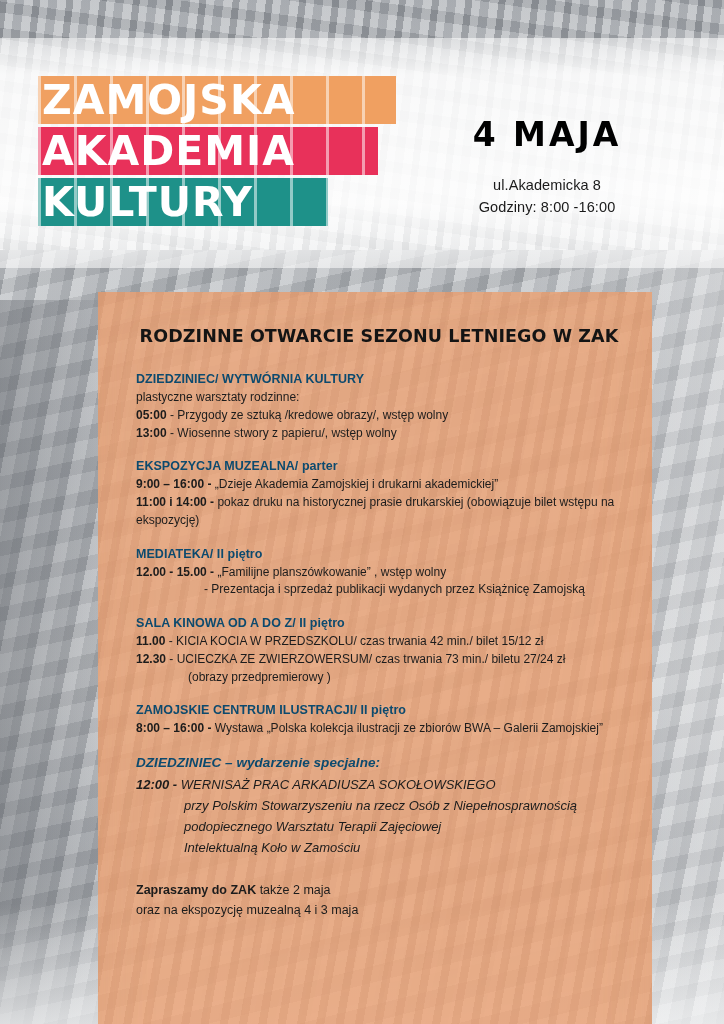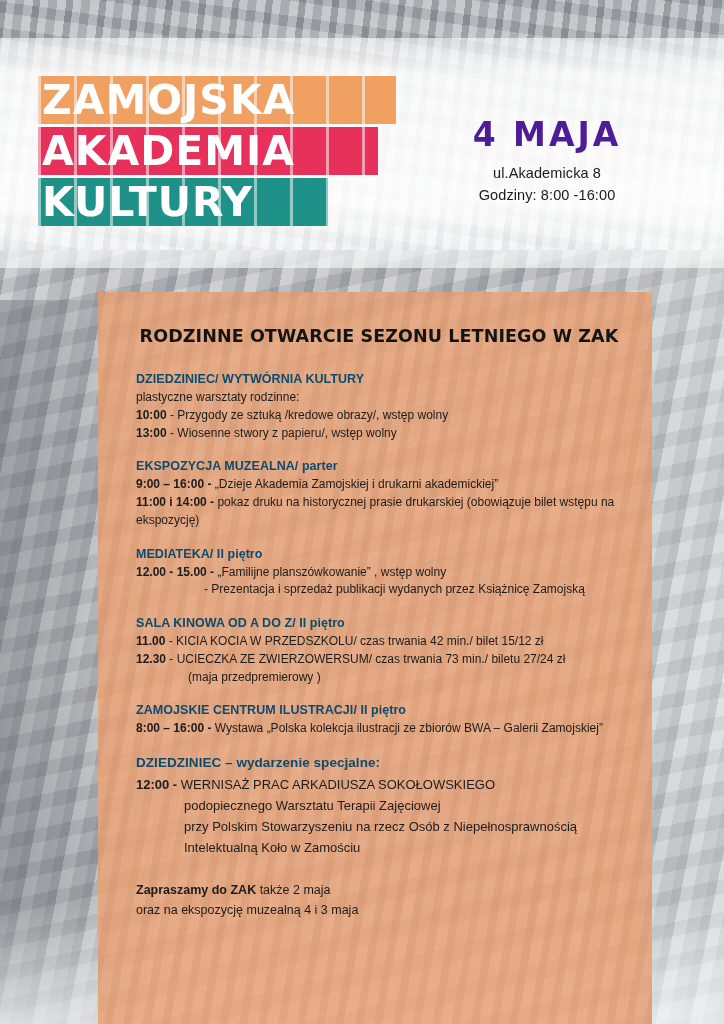--- a/index.html
+++ b/index.html
@@ -119,23 +119,23 @@
     right: 62px;
     top: 118px;
     text-align: center;
     width: 230px;
   }
   .date-line {
     font-family: "DejaVu Sans", sans-serif;
     font-weight: 700;
     font-size: 33px;
     letter-spacing: 3px;
-    color: #4c1d95;
+    color: #000000;
     line-height: 1.0;
-    margin-bottom: 12px;
+    margin-bottom: 24px;
   }
   .addr-line {
     font-family: "Liberation Sans", sans-serif;
     font-size: 14.5px;
     color: #1a1a1a;
     line-height: 1.5;
     letter-spacing: 0.1px;
   }
 
   
@@ -184,21 +184,21 @@
   .sec-line {
     font-size: 12px;
     line-height: 1.48;
     color: #1c1c1c;
   }
   .sec-line b { font-weight: 700; }
   .sec-line.indent { padding-left: 68px; }
   .sec-line.indent-sm { padding-left: 52px; }
 
   
-  .special { margin-top: 12px; margin-bottom: 22px; }
+  .special { margin-top: 12px; margin-bottom: 22px; font-style: italic; }
   .special .sec-head { font-size: 13.5px; margin-bottom: 4px; }
   .special .sec-line { font-size: 13px; line-height: 1.62; }
   .special .sec-line.indent { padding-left: 48px; }
 
   .closing { margin-top: 16px; }
   .closing .sec-line { font-size: 12.5px; line-height: 1.62; }
 
   
   .footer-logos {
     position: absolute;
@@ -303,51 +303,51 @@
   <div class="panel">
     <div class="panel-texture"></div>
     <div class="panel-inner">
 
       <div class="panel-title">RODZINNE OTWARCIE SEZONU LETNIEGO W ZAK</div>
 
       <div id="sections">
           <div class="section">
             <div class="sec-head">DZIEDZINIEC/ WYTWÓRNIA KULTURY</div>
             <div class="sec-line"><span>plastyczne warsztaty rodzinne:</span></div>
-            <div class="sec-line"><b>10:00</b><span> - Przygody ze sztuką /kredowe obrazy/, wstęp wolny</span></div>
+            <div class="sec-line"><b>05:00</b><span> - Przygody ze sztuką /kredowe obrazy/, wstęp wolny</span></div>
             <div class="sec-line"><b>13:00</b><span> - Wiosenne stwory z papieru/, wstęp wolny</span></div>
           </div>
           <div class="section">
             <div class="sec-head">EKSPOZYCJA MUZEALNA/ parter</div>
             <div class="sec-line"><b>9:00 – 16:00 -</b><span> „Dzieje Akademia Zamojskiej i drukarni akademickiej”</span></div>
             <div class="sec-line"><b>11:00 i 14:00 -</b><span> pokaz druku na historycznej prasie drukarskiej (obowiązuje bilet wstępu na ekspozycję)</span></div>
           </div>
           <div class="section">
             <div class="sec-head">MEDIATEKA/ II piętro</div>
             <div class="sec-line"><b>12.00 - 15.00 -</b><span> „Familijne planszówkowanie” , wstęp wolny</span></div>
             <div class="sec-line indent"><span>- Prezentacja i sprzedaż publikacji wydanych przez Książnicę Zamojską</span></div>
           </div>
           <div class="section">
             <div class="sec-head">SALA KINOWA OD A DO Z/ II piętro</div>
             <div class="sec-line"><b>11.00</b><span> - KICIA KOCIA W PRZEDSZKOLU/ czas trwania 42 min./ bilet 15/12 zł</span></div>
             <div class="sec-line"><b>12.30</b><span> - UCIECZKA ZE ZWIERZOWERSUM/ czas trwania 73 min./ biletu 27/24 zł</span></div>
-            <div class="sec-line indent-sm"><span>(maja przedpremierowy )</span></div>
+            <div class="sec-line indent-sm"><span>(obrazy przedpremierowy )</span></div>
           </div>
           <div class="section">
             <div class="sec-head">ZAMOJSKIE CENTRUM ILUSTRACJI/ II piętro</div>
             <div class="sec-line"><b>8:00 – 16:00 -</b><span> Wystawa „Polska kolekcja ilustracji ze zbiorów BWA – Galerii Zamojskiej”</span></div>
           </div>
         </div>
 
       <div class="section special">
         <div class="sec-head">DZIEDZINIEC – wydarzenie specjalne:</div>
         <div id="special-lines">
             <div class="sec-line"><b>12:00 -</b><span> WERNISAŻ PRAC ARKADIUSZA SOKOŁOWSKIEGO</span></div>
+            <div class="sec-line indent"><span>przy Polskim Stowarzyszeniu na rzecz Osób z Niepełnosprawnością</span></div>
             <div class="sec-line indent"><span>podopiecznego Warsztatu Terapii Zajęciowej</span></div>
-            <div class="sec-line indent"><span>przy Polskim Stowarzyszeniu na rzecz Osób z Niepełnosprawnością</span></div>
             <div class="sec-line indent"><span>Intelektualną Koło w Zamościu</span></div>
           </div>
       </div>
 
       <div class="section closing">
         <div class="sec-line">
           <b>Zapraszamy do ZAK</b><span> także 2 maja</span>
         </div>
         <div class="sec-line">oraz na ekspozycję muzealną 4 i 3 maja</div>
       </div>

